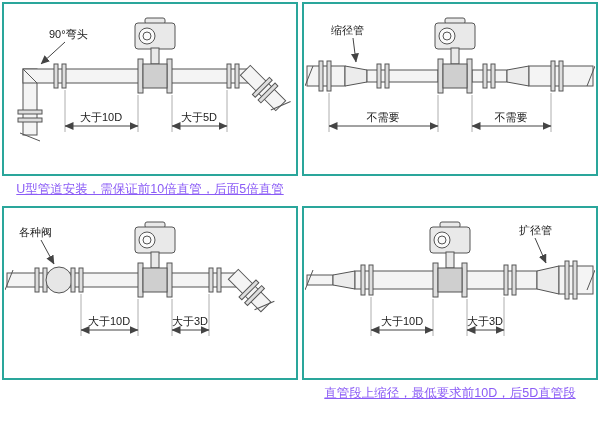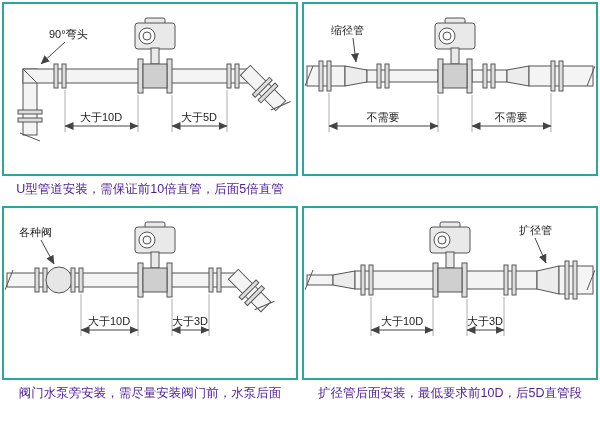--- a/index.html
+++ b/index.html
@@ -4,21 +4,21 @@
 <style>
   :root { --accent:#2aa69b; }
   * { box-sizing:border-box; }
   html,body { margin:0; padding:0; }
   body { font-family:"Liberation Sans","DejaVu Sans",sans-serif; background:#fff; }
   .page { width:600px; height:429px; overflow:hidden; background:#fff; }
   .grid { display:grid; grid-template-columns:296px 296px; column-gap:4px; row-gap:9px; padding:2px; }
   .cell { margin:0; }
   .frame { width:296px; height:174px; border:2px solid var(--accent); background:#fff; overflow:hidden; }
   .frame svg { display:block; margin:0 auto; }
-  .caption { margin-top:5px; text-align:center; font-size:12.5px; line-height:1.3; color:#4c1d95; }
+  .caption { margin-top:5px; text-align:center; font-size:12.5px; line-height:1.3; color:#8b5cf6;text-decoration:underline; }
   svg text { font-family:"Liberation Sans","DejaVu Sans",sans-serif; font-size:11px; fill:#222; }
   .pipe { fill:#f4f4f4; stroke:#555; }
   .cone { fill:#ececec; stroke:#555; }
   .flange { fill:#dedede; stroke:#555; }
   .spool { fill:#cfcfcf; stroke:#555; }
   .conv { fill:#e9e9e9; stroke:#555; }
   .dial { fill:#fafafa; stroke:#555; }
   .valvebody { fill:#e6e6e6; stroke:#555; }
   .cut { stroke:#555; stroke-width:1; }
   .extline { stroke:#9a9a9a; stroke-width:0.8; }
@@ -170,21 +170,20 @@
             <line class="dimline" x1="167" y1="122" x2="204" y2="122" marker-start="url(#arrw)" marker-end="url(#arrw)"></line>
             <text x="185" y="117" text-anchor="middle">大于3D</text>
           </g>
           <g>
             <line class="calloutline" x1="36" y1="32" x2="49" y2="56" marker-end="url(#arrw)"></line>
             <text x="14" y="28">各种阀</text>
           </g>
         </svg>
       </div>
       <figcaption class="caption">
-        <div>阀门水泵旁安装，需尽量安装阀门前，水泵后面</div>
       </figcaption>
     </figure>
 
     <figure class="cell">
       <div class="frame">
         <svg width="290" height="170" viewBox="0 0 290 170">
           <g>
             <rect class="pipe" x="2" y="67" width="26" height="10"></rect>
             <use href="#cutmark" transform="translate(4,72)"></use>
             <polygon class="cone" points="28,67 50,63 50,81 28,77"></polygon>
@@ -208,17 +207,17 @@
             <line class="extline" x1="199" y1="89" x2="199" y2="128"></line>
             <line class="dimline" x1="162" y1="122" x2="199" y2="122" marker-start="url(#arrw)" marker-end="url(#arrw)"></line>
             <text x="180" y="117" text-anchor="middle">大于3D</text>
           </g>
           <g>
             <line class="calloutline" x1="230" y1="30" x2="241" y2="55" marker-end="url(#arrw)"></line>
             <text x="214" y="26">扩径管</text>
           </g>
         </svg>
       </div>
-      <figcaption class="caption">扩径管后面安装，最低要求前10D，后5D直管段</figcaption>
+      <figcaption class="caption">直管段上缩径，最低要求前10D，后5D直管段</figcaption>
     </figure>
 
   </div>
 </div>
 
 </body></html>

